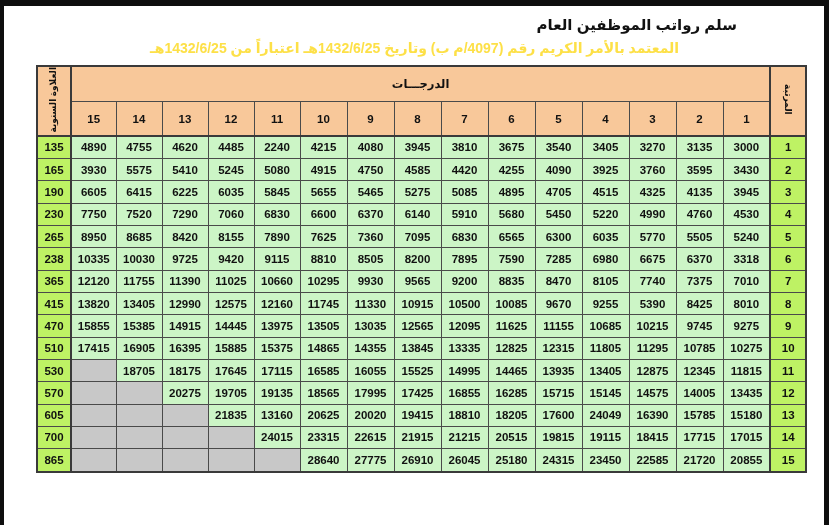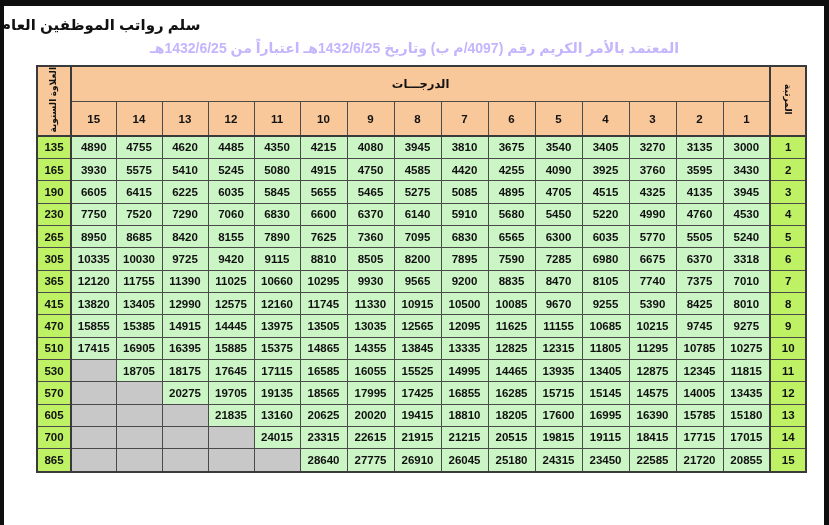--- a/index.html
+++ b/index.html
@@ -4,26 +4,26 @@
 <style>
   html, body { margin: 0; padding: 0; }
   body {
     width: 829px; height: 525px; background: #0e0e0e; position: relative; overflow: hidden;
     font-family: "Liberation Sans", "DejaVu Sans", sans-serif;
   }
   .page {
     position: absolute; left: 4px; top: 6px; width: 820px; height: 519px; background: #ffffff;
   }
   .title {
-    position: absolute; top: 16px; left: 0; width: 737px; text-align: left;
+    position: absolute; top: 16px; left: 0; width: 737px; text-align: right;
     font-size: 15px; font-weight: bold; color: #111; direction: rtl;
   }
   .subtitle {
     position: absolute; top: 40px; left: 0; width: 829px; text-align: center;
-    font-size: 14px; font-weight: bold; color: #c4b5fd; direction: rtl;
+    font-size: 14px; font-weight: bold; color: #fde047; direction: rtl;
   }
   table.scale {
     position: absolute; left: 36px; top: 65px; width: 767px; height: 397px;
     border-collapse: collapse; table-layout: fixed;
     border: 2px solid #3a3a3a;
     font-weight: bold; color: #111;
   }
   table.scale td, table.scale th {
     border: 1px solid #4a4a4a; text-align: center; padding: 0; font-size: 11.5px;
   }
@@ -100,21 +100,21 @@
         <th class="hdr hdr-num thick-bottom">1</th>
       </tr>
   </thead>
   <tbody id="table-body">
       <tr>
         <td class="side thick-right">135</td>
         <td class="cell">4890</td>
         <td class="cell">4755</td>
         <td class="cell">4620</td>
         <td class="cell">4485</td>
-        <td class="cell">4350</td>
+        <td class="cell">2240</td>
         <td class="cell">4215</td>
         <td class="cell">4080</td>
         <td class="cell">3945</td>
         <td class="cell">3810</td>
         <td class="cell">3675</td>
         <td class="cell">3540</td>
         <td class="cell">3405</td>
         <td class="cell">3270</td>
         <td class="cell">3135</td>
         <td class="cell">3000</td>
@@ -190,21 +190,21 @@
         <td class="cell">6830</td>
         <td class="cell">6565</td>
         <td class="cell">6300</td>
         <td class="cell">6035</td>
         <td class="cell">5770</td>
         <td class="cell">5505</td>
         <td class="cell">5240</td>
         <td class="side thick-left">5</td>
       </tr>
       <tr>
-        <td class="side thick-right">305</td>
+        <td class="side thick-right">238</td>
         <td class="cell">10335</td>
         <td class="cell">10030</td>
         <td class="cell">9725</td>
         <td class="cell">9420</td>
         <td class="cell">9115</td>
         <td class="cell">8810</td>
         <td class="cell">8505</td>
         <td class="cell">8200</td>
         <td class="cell">7895</td>
         <td class="cell">7590</td>
@@ -335,21 +335,21 @@
         <td class="cell cell-empty"></td>
         <td class="cell cell-empty"></td>
         <td class="cell">21835</td>
         <td class="cell">13160</td>
         <td class="cell">20625</td>
         <td class="cell">20020</td>
         <td class="cell">19415</td>
         <td class="cell">18810</td>
         <td class="cell">18205</td>
         <td class="cell">17600</td>
-        <td class="cell">16995</td>
+        <td class="cell">24049</td>
         <td class="cell">16390</td>
         <td class="cell">15785</td>
         <td class="cell">15180</td>
         <td class="side thick-left">13</td>
       </tr>
       <tr>
         <td class="side thick-right">700</td>
         <td class="cell cell-empty"></td>
         <td class="cell cell-empty"></td>
         <td class="cell cell-empty"></td>

